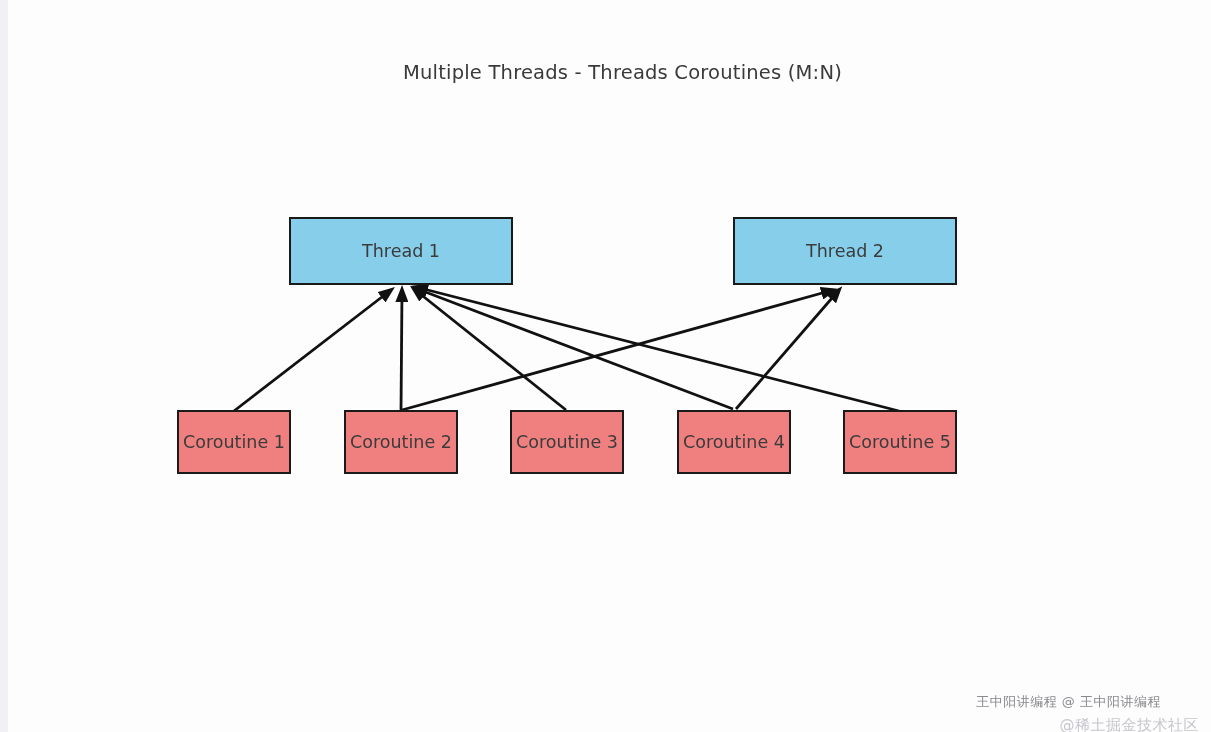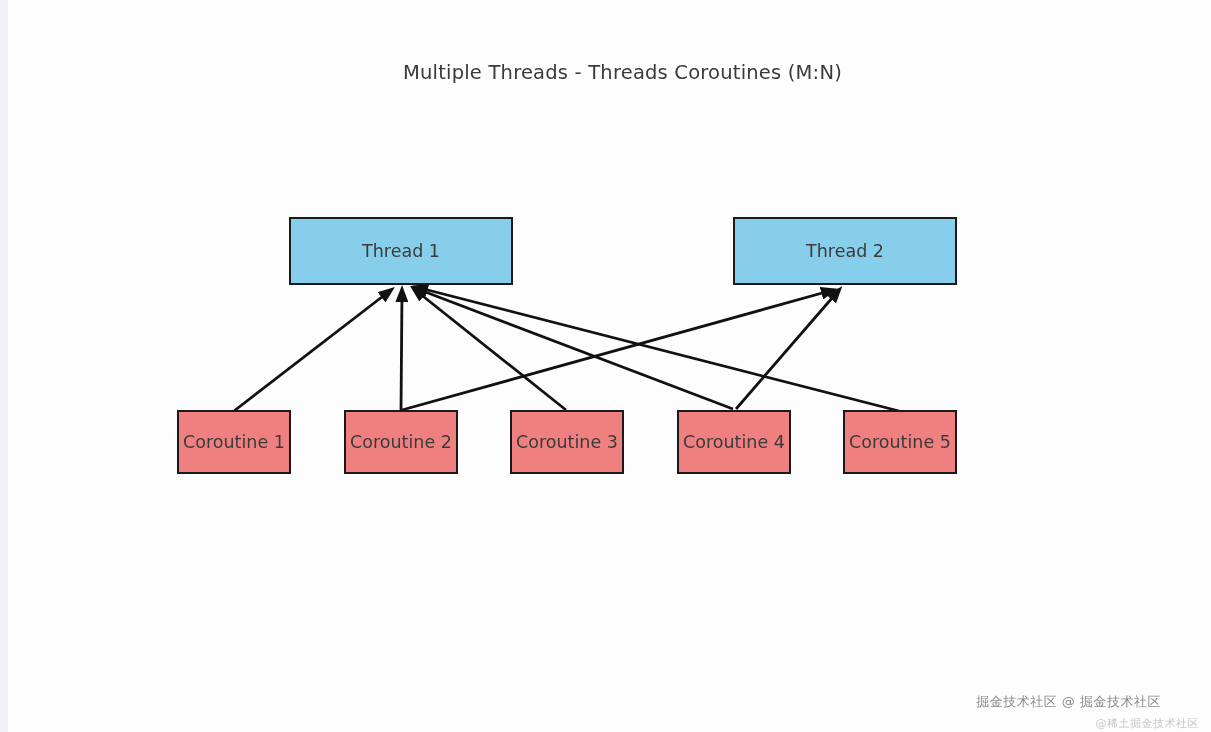--- a/index.html
+++ b/index.html
@@ -44,21 +44,21 @@
     top: 693px;
     right: 50px;
     font-size: 13px;
     color: #8a8a8e;
     letter-spacing: 0.5px;
   }
   .wm2 {
     position: absolute;
     top: 716px;
     right: 12px;
-    font-size: 11px;
+    font-size: 15px;
     color: #c6c6cc;
     letter-spacing: 0.5px;
     height: 16px;
     overflow: hidden;
   }
 </style>
 </head>
 <body>
 
 <div class="stage">
@@ -106,16 +106,16 @@
           <rect x="678" y="411" width="112" height="62" fill="#f08080" stroke="#1a1a1a" stroke-width="2"></rect>
           <text x="734" y="442" text-anchor="middle" dominant-baseline="central" fill="#3b3b3b" font-size="17.5" font-family="&quot;DejaVu Sans&quot;, sans-serif">Coroutine 4</text>
         </g>
         <g>
           <rect x="844" y="411" width="112" height="62" fill="#f08080" stroke="#1a1a1a" stroke-width="2"></rect>
           <text x="900" y="442" text-anchor="middle" dominant-baseline="central" fill="#3b3b3b" font-size="17.5" font-family="&quot;DejaVu Sans&quot;, sans-serif">Coroutine 5</text>
         </g>
       </g>
   </svg>
 
-  <div class="wm1">掘金技术社区 @ 掘金技术社区</div>
+  <div class="wm1">王中阳讲编程 @ 王中阳讲编程</div>
 
   <div class="wm2">@稀土掘金技术社区</div>
 </div>
 
 </body></html>

